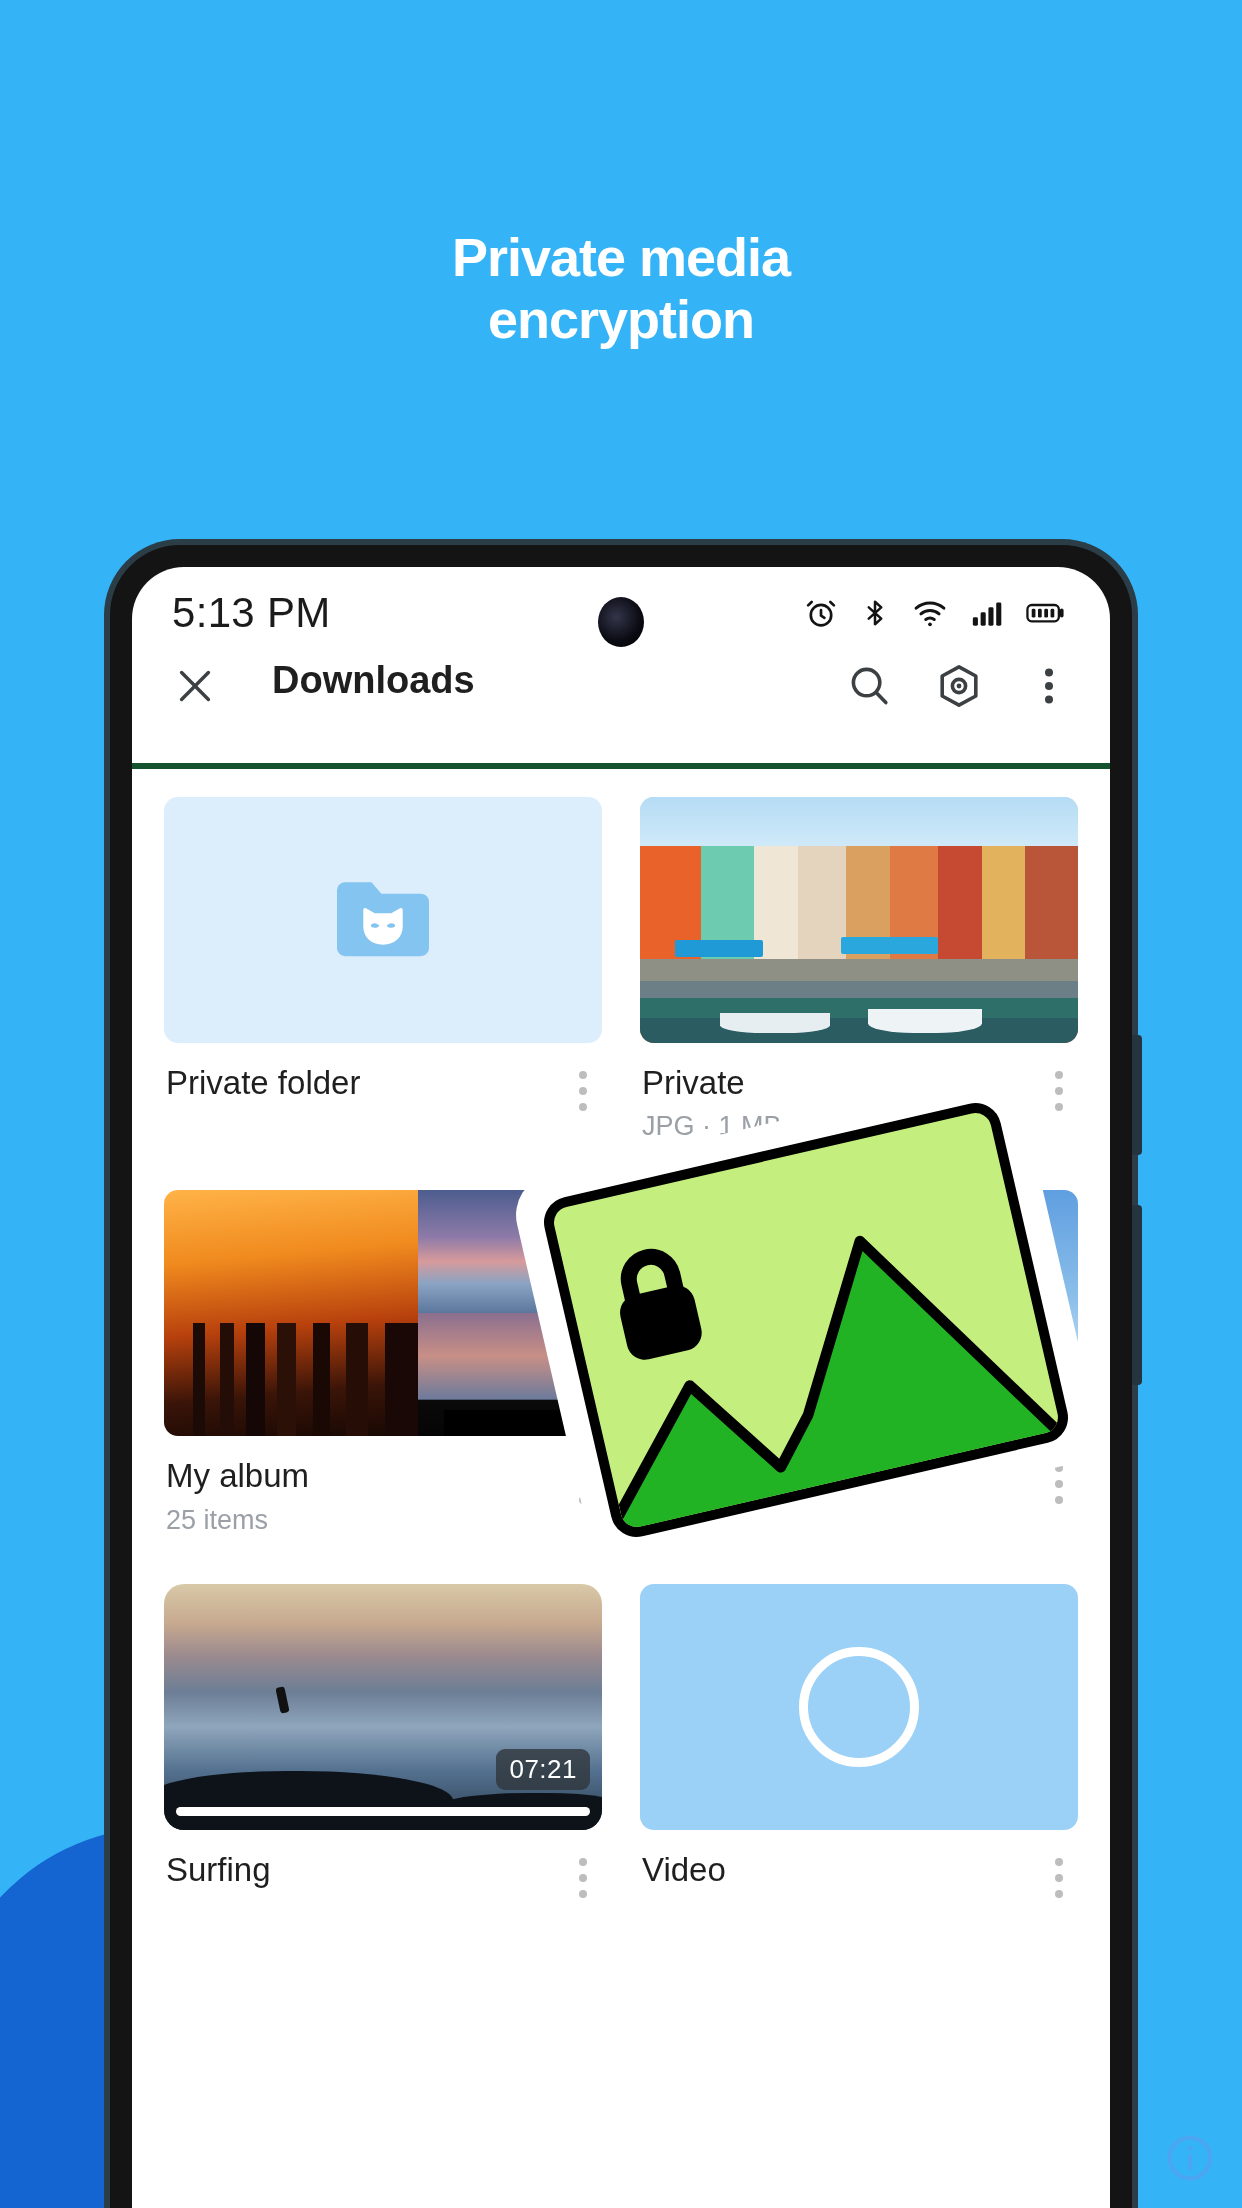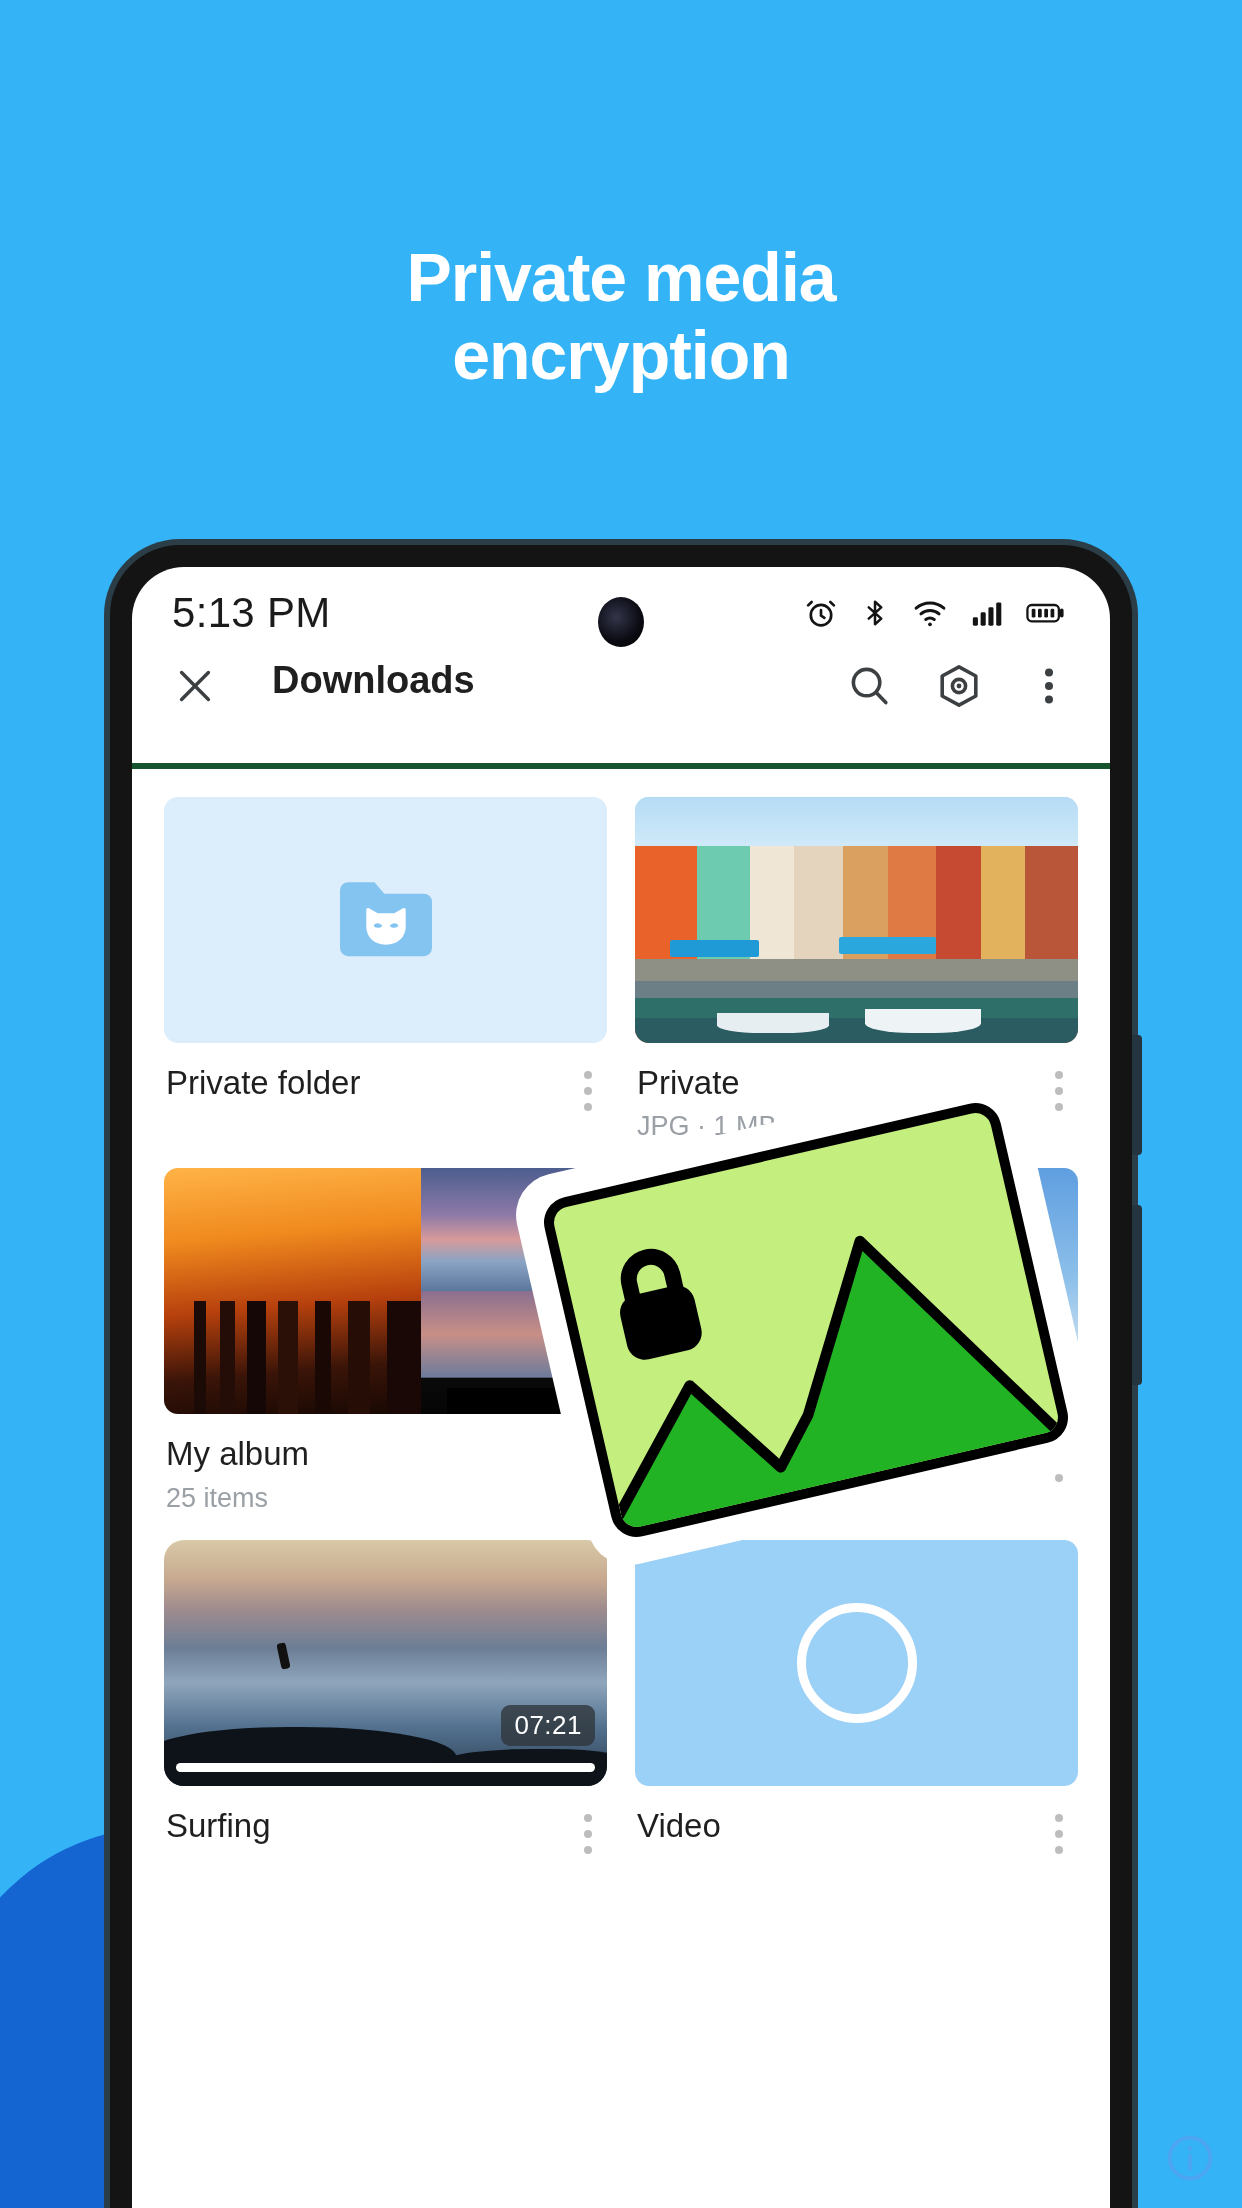--- a/index.html
+++ b/index.html
@@ -16,24 +16,24 @@
     left: -60px; bottom: -40px;
     width: 420px; height: 420px;
     background: #1464d2;
     border-radius: 100% 90% 0 0 / 100% 70% 0 0;
     transform: rotate(-6deg);
   }
 
   
   #headline {
     position: absolute;
-    top: 238px; left: 0; width: 1242px;
+    top: 226px; left: 0; width: 1242px;
     text-align: center;
     color: #ffffff;
-    font-size: 68px;
+    font-size: 54px;
     font-weight: bold;
     line-height: 1.15;
     letter-spacing: -1px;
   }
   #headline .l2 { display: block; }
 
   
   #phone {
     position: absolute;
     left: 110px; top: 545px;
@@ -109,20 +109,21 @@
   .tb-icon { width: 54px; height: 54px; display: flex; align-items: center; justify-content: center; }
   .tb-icon svg { display: block; }
 
   
   #grid {
     padding: 28px 24px 0 24px;
     display: grid;
     grid-template-columns: 1fr 1fr;
     column-gap: 12px;
     row-gap: 0;
+    gap: 22px;
   }
   .card { padding: 0 8px; }
   .thumb {
     width: 100%;
     height: 246px;
     border-radius: 14px;
     overflow: hidden;
     position: relative;
   }
   .meta {

